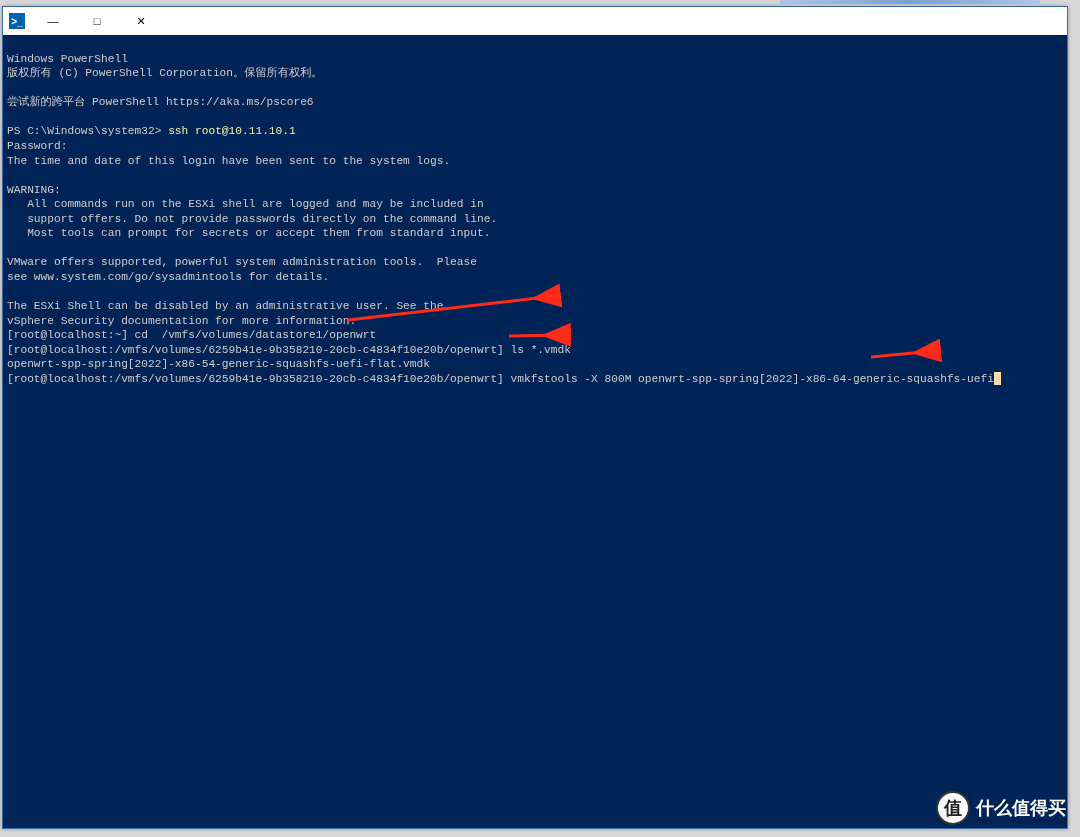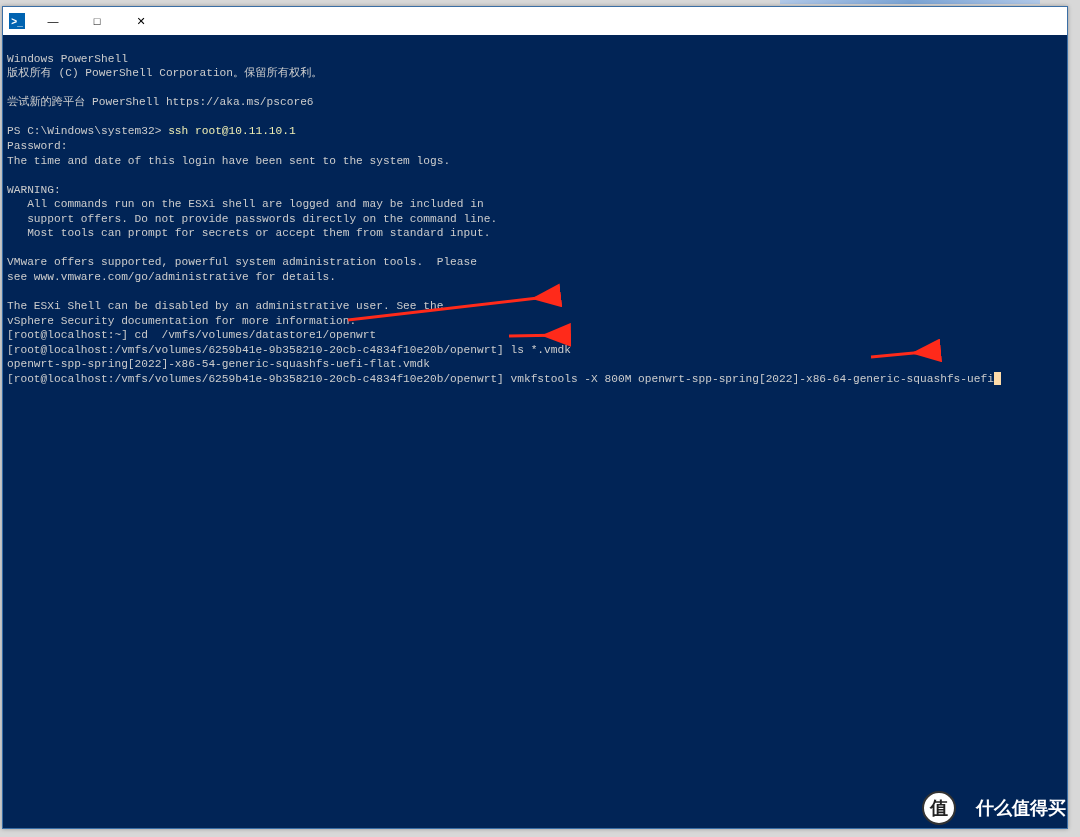--- a/index.html
+++ b/index.html
@@ -99,21 +99,20 @@
     justify-content: center;
     font-size: 18px;
     font-weight: bold;
     color: #222;
   }
   .watermark .txt {
     color: #fff;
     font-size: 18px;
     font-weight: 600;
     font-family: "Microsoft YaHei", sans-serif;
-    margin-left: 14px;
   }
   .topblur {
     position: absolute;
     right: 40px;
     top: 0;
     width: 260px;
     height: 4px;
     background: linear-gradient(90deg, #b0c8e8, #7aa3d4, #b0c8e8);
   }
 </style>
@@ -141,21 +140,21 @@
 <span>PS C:\Windows\system32&gt; </span><span class="yellow">ssh root@10.11.10.1</span>
 <span>Password:</span>
 <span>The time and date of this login have been sent to the system logs.</span>
 
 <span>WARNING:</span>
 <span>   All commands run on the ESXi shell are logged and may be included in</span>
 <span>   support offers. Do not provide passwords directly on the command line.</span>
 <span>   Most tools can prompt for secrets or accept them from standard input.</span>
 
 <span>VMware offers supported, powerful system administration tools.  Please</span>
-<span>see www.vmware.com/go/administrative for details.</span>
+<span>see www.system.com/go/sysadmintools for details.</span>
 
 <span>The ESXi Shell can be disabled by an administrative user. See the</span>
 <span>vSphere Security documentation for more information.</span>
 <span>[root@localhost:~] cd  /vmfs/volumes/datastore1/openwrt</span>
 <span>[root@localhost:/vmfs/volumes/6259b41e-9b358210-20cb-c4834f10e20b/openwrt] ls *.vmdk</span>
 <span>openwrt-spp-spring[2022]-x86-54-generic-squashfs-uefi-flat.vmdk</span>
 <span>[root@localhost:/vmfs/volumes/6259b41e-9b358210-20cb-c4834f10e20b/openwrt] vmkfstools -X 800M openwrt-spp-spring[2022]-x86-64-generic-squashfs-uefi</span><span class="cursor"></span>
 
     
     <div class="arrow" style="left:0;top:0;">

